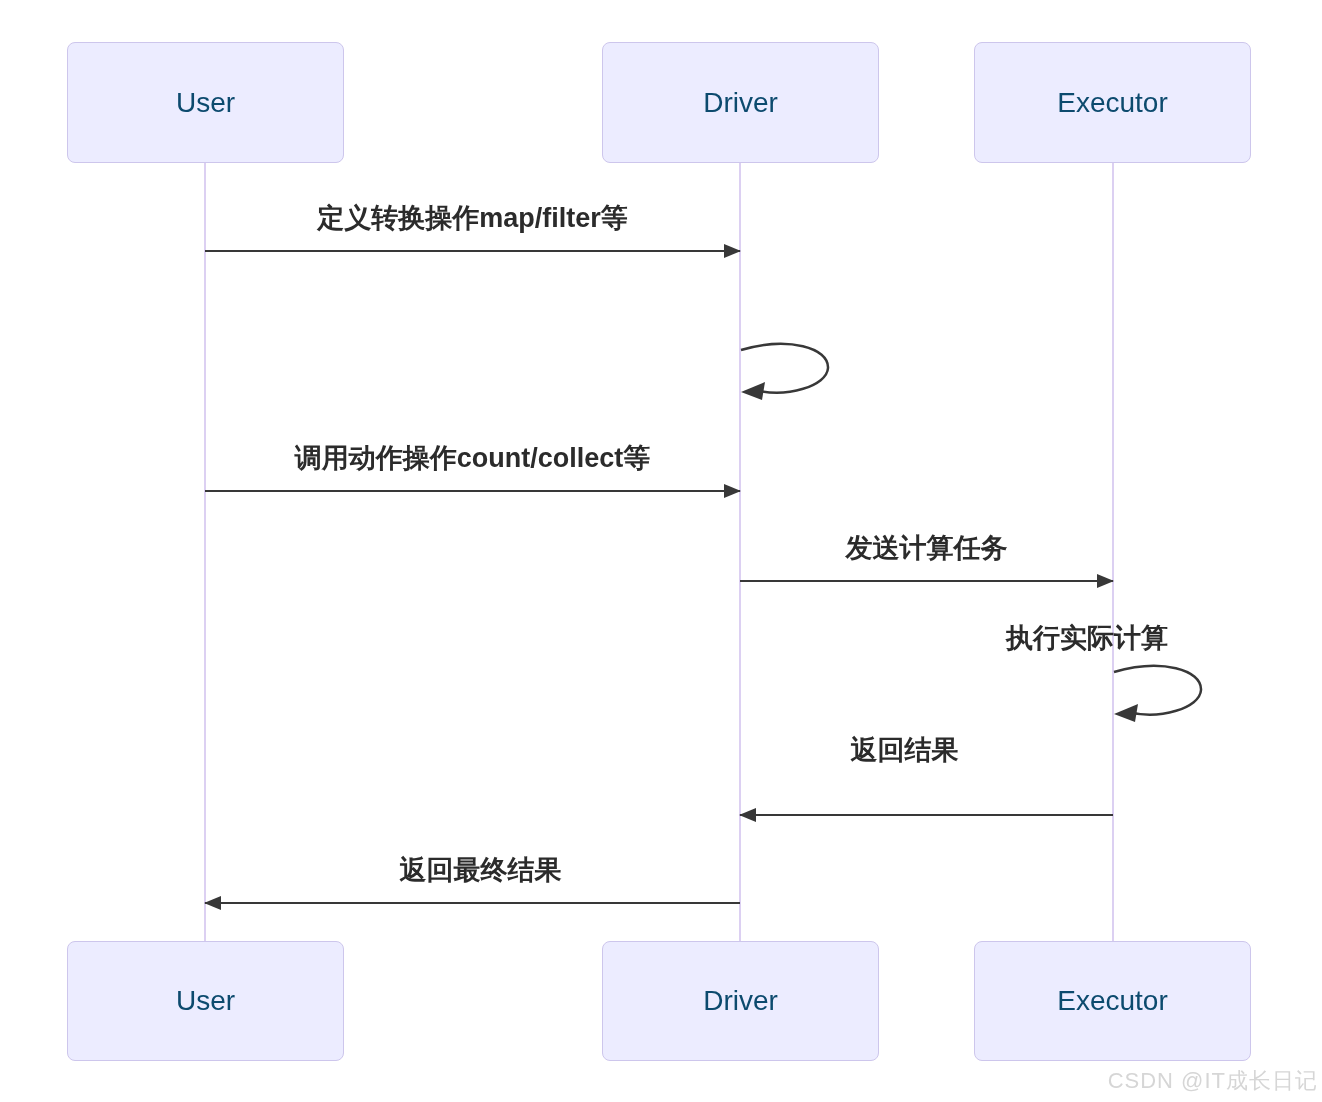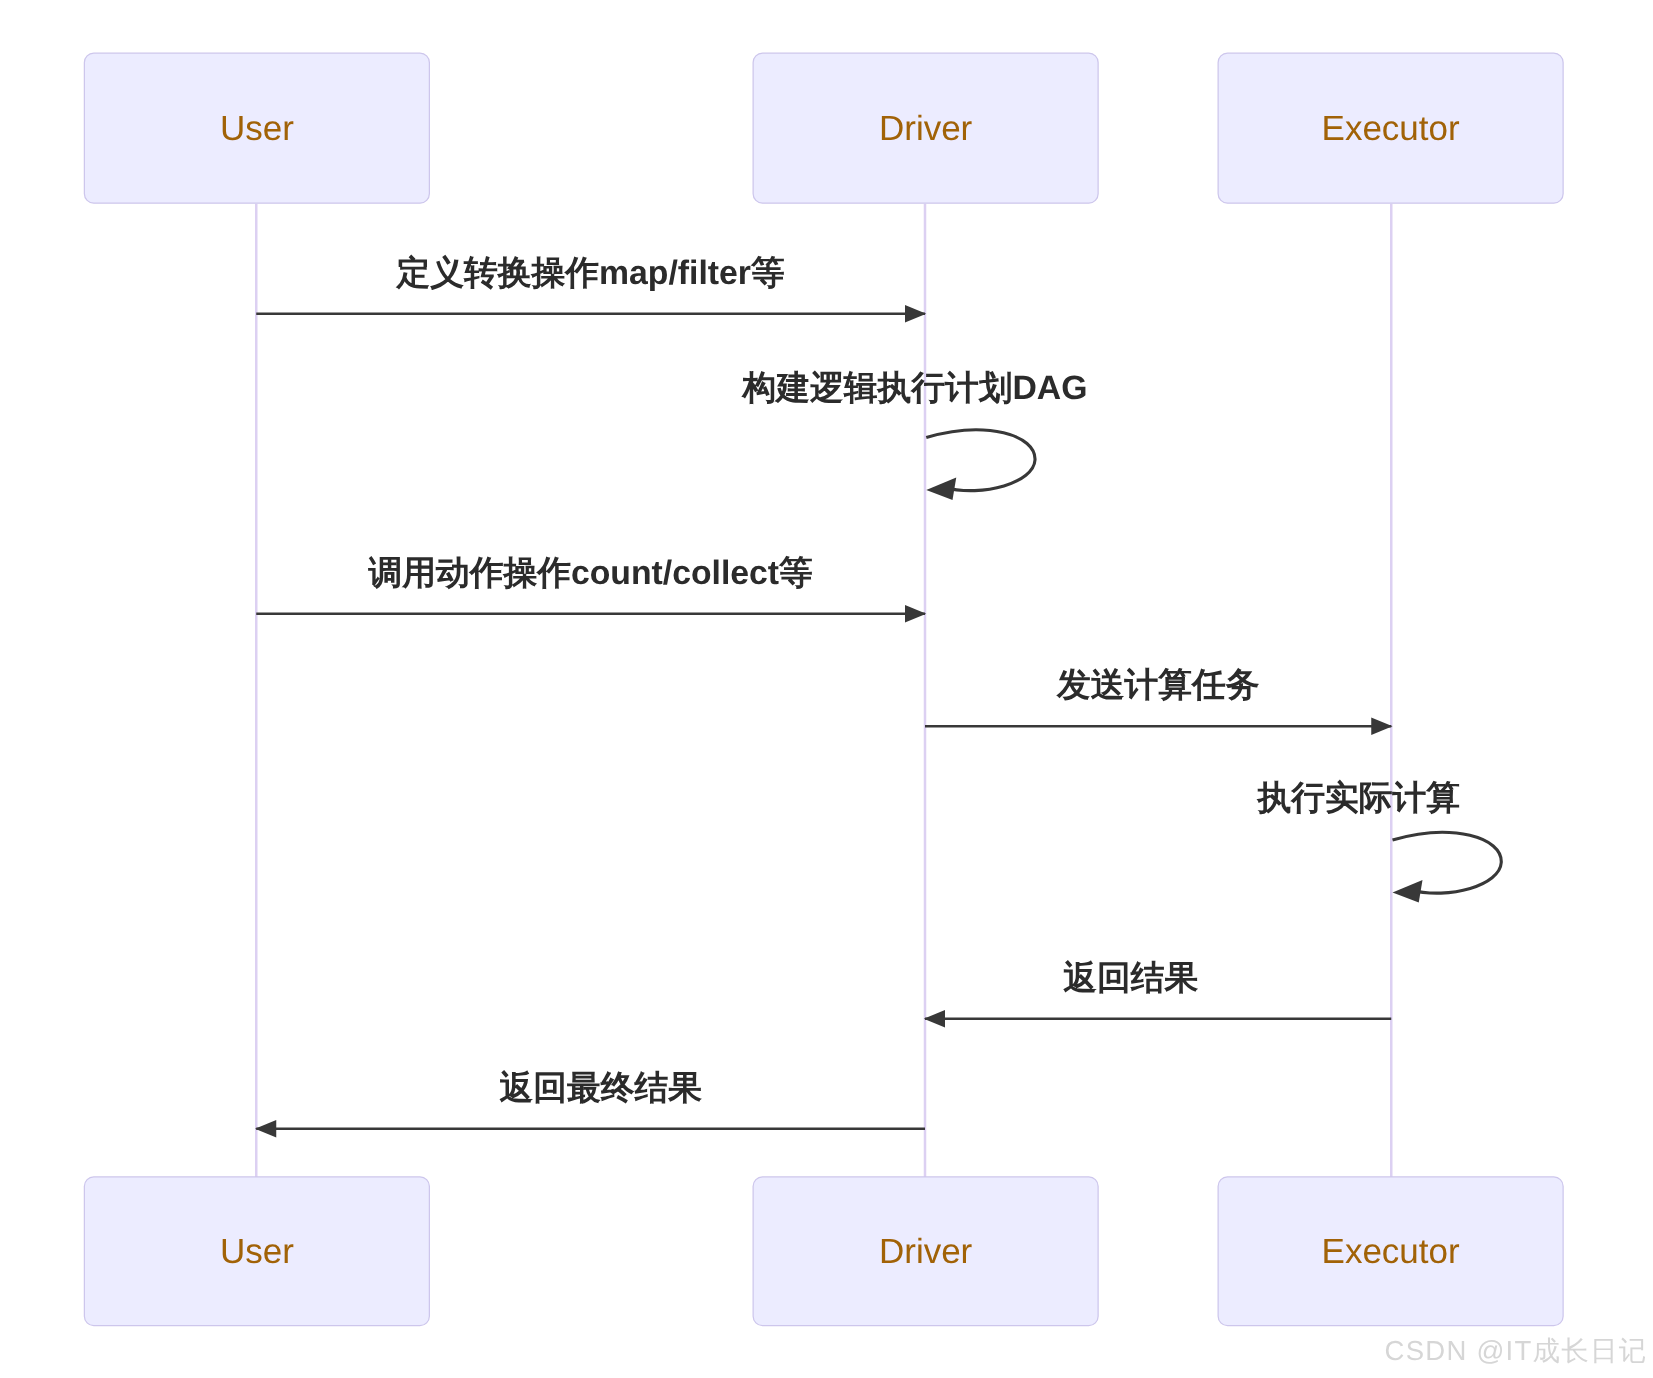--- a/index.html
+++ b/index.html
@@ -11,21 +11,21 @@
     font-family:"Liberation Sans","DejaVu Sans",sans-serif;
     overflow:hidden;
   }
   .actor {
     position:absolute;
     width:277px; height:121px;
     background:#ECECFF;
     border:1px solid #CDC6EC;
     border-radius:8px;
     display:flex; align-items:center; justify-content:center;
-    font-size:28px; color:#a16207;
+    font-size:28px; color:#0c4a6e;
   }
   .actor.bottom { height:120px; }
   .lifeline {
     position:absolute;
     width:2px; top:163px; height:779px;
     background:#DCD0F2;
   }
   .msg-label {
     position:absolute;
     text-align:center;
@@ -93,21 +93,20 @@
   </div>
   <div class="actor bottom" style="left:974px; top:941px;">
     <span>Executor</span>
   </div>
 
   <div class="msg-label" style="left:205px; top:200px; width:535px;">定义转换操作map/filter等</div>
   <div class="msg-arrow" style="left:205px; top:250px; width:535px;">
     <div class="head right"></div>
   </div>
 
-  <div class="msg-label" style="left:577px; top:292px; width:310px;">构建逻辑执行计划DAG</div>
   <svg class="selfloop" style="left:739px; top:340px;" viewBox="0 0 95 62">
     <path d="M 2 10 C 50 -4, 90 8, 89 28 C 88 46, 48 58, 16 50" fill="none" stroke="#383838" stroke-width="2.5"></path>
     <polygon points="2,52 26,42 23,60" fill="#383838"></polygon>
   </svg>
 
   <div class="msg-label" style="left:205px; top:440px; width:535px;">调用动作操作count/collect等</div>
   <div class="msg-arrow" style="left:205px; top:490px; width:535px;">
     <div class="head right"></div>
   </div>
 
@@ -115,21 +114,21 @@
   <div class="msg-arrow" style="left:740px; top:580px; width:373px;">
     <div class="head right"></div>
   </div>
 
   <div class="msg-label" style="left:932px; top:620px; width:310px;">执行实际计算</div>
   <svg class="selfloop" style="left:1112px; top:662px;" viewBox="0 0 95 62">
     <path d="M 2 10 C 50 -4, 90 8, 89 28 C 88 46, 48 58, 16 50" fill="none" stroke="#383838" stroke-width="2.5"></path>
     <polygon points="2,52 26,42 23,60" fill="#383838"></polygon>
   </svg>
 
-  <div class="msg-label" style="left:740px; top:764px; width:329px;">返回结果</div>
+  <div class="msg-label" style="left:740px; top:732px; width:329px;">返回结果</div>
   <div class="msg-arrow" style="left:740px; top:814px; width:373px;">
     <div class="head left"></div>
   </div>
 
   <div class="msg-label" style="left:205px; top:852px; width:535px;padding-left:16px;">返回最终结果</div>
   <div class="msg-arrow" style="left:205px; top:902px; width:535px;">
     <div class="head left"></div>
   </div>
 
   <div class="watermark">CSDN @IT成长日记</div>

